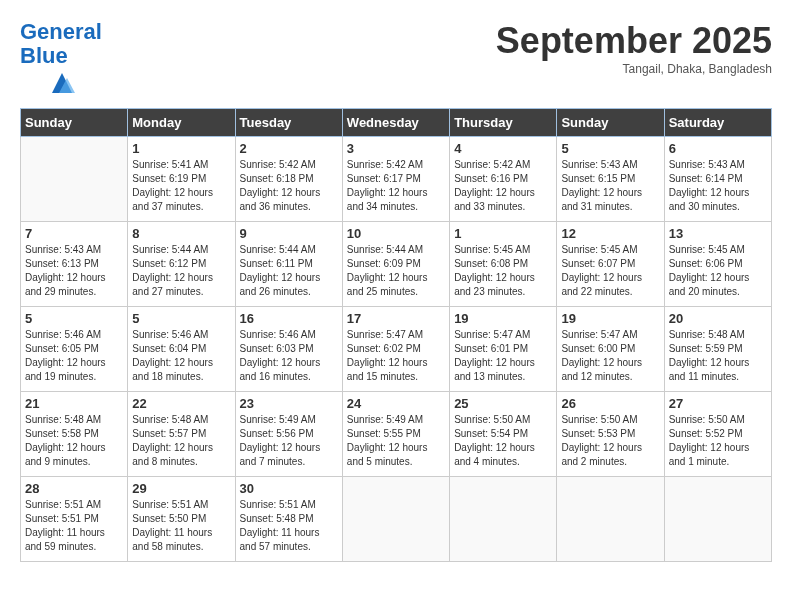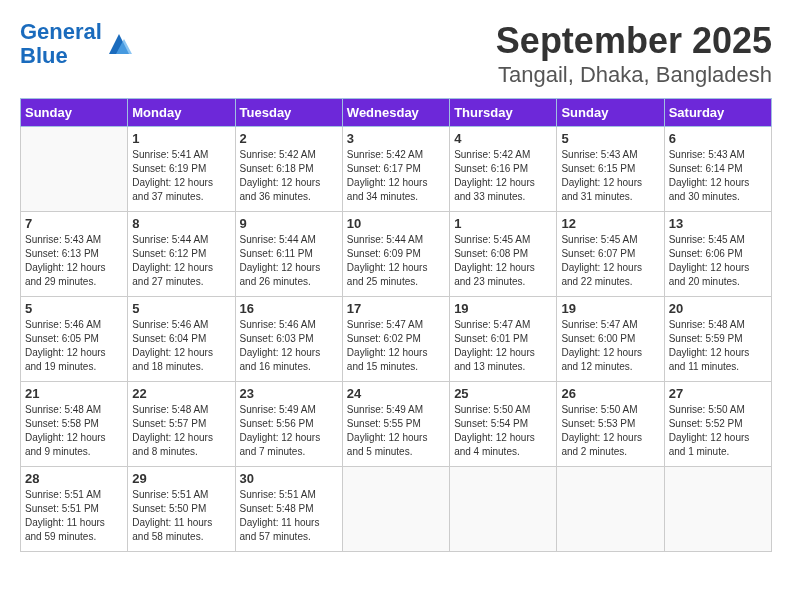--- a/index.html
+++ b/index.html
@@ -12,20 +12,21 @@
     }
     .header-section {
       display: flex;
       justify-content: space-between;
       align-items: flex-start;
       margin-bottom: 10px;
     }
     .logo {
       display: flex;
       align-items: center;
+      flex-direction: column;
     }
     .logo-text {
       font-size: 22px;
       font-weight: bold;
       color: #333;
       line-height: 1.1;
     }
     .logo-text span {
       color: #1a6bbd;
     }
@@ -36,30 +37,30 @@
     }
     .title-section {
       text-align: right;
     }
     .calendar-title {
       font-size: 36px;
       font-weight: bold;
       color: #333;
     }
     .calendar-subtitle {
-      font-size: 22px;
+      font-size: 12px;
       color: #555;
     }
     table {
       width: 100%;
       border-collapse: collapse;
       table-layout: fixed;
     }
     thead tr th {
-      background-color: #6d28d9;
+      background-color: #404040;
       color: #fff;
       font-size: 13px;
       font-weight: bold;
       padding: 6px 4px;
       text-align: left;
       border: 1px solid #a0c0e0;
     }
     tbody tr td {
       border: 1px solid #ccc;
       vertical-align: top;

